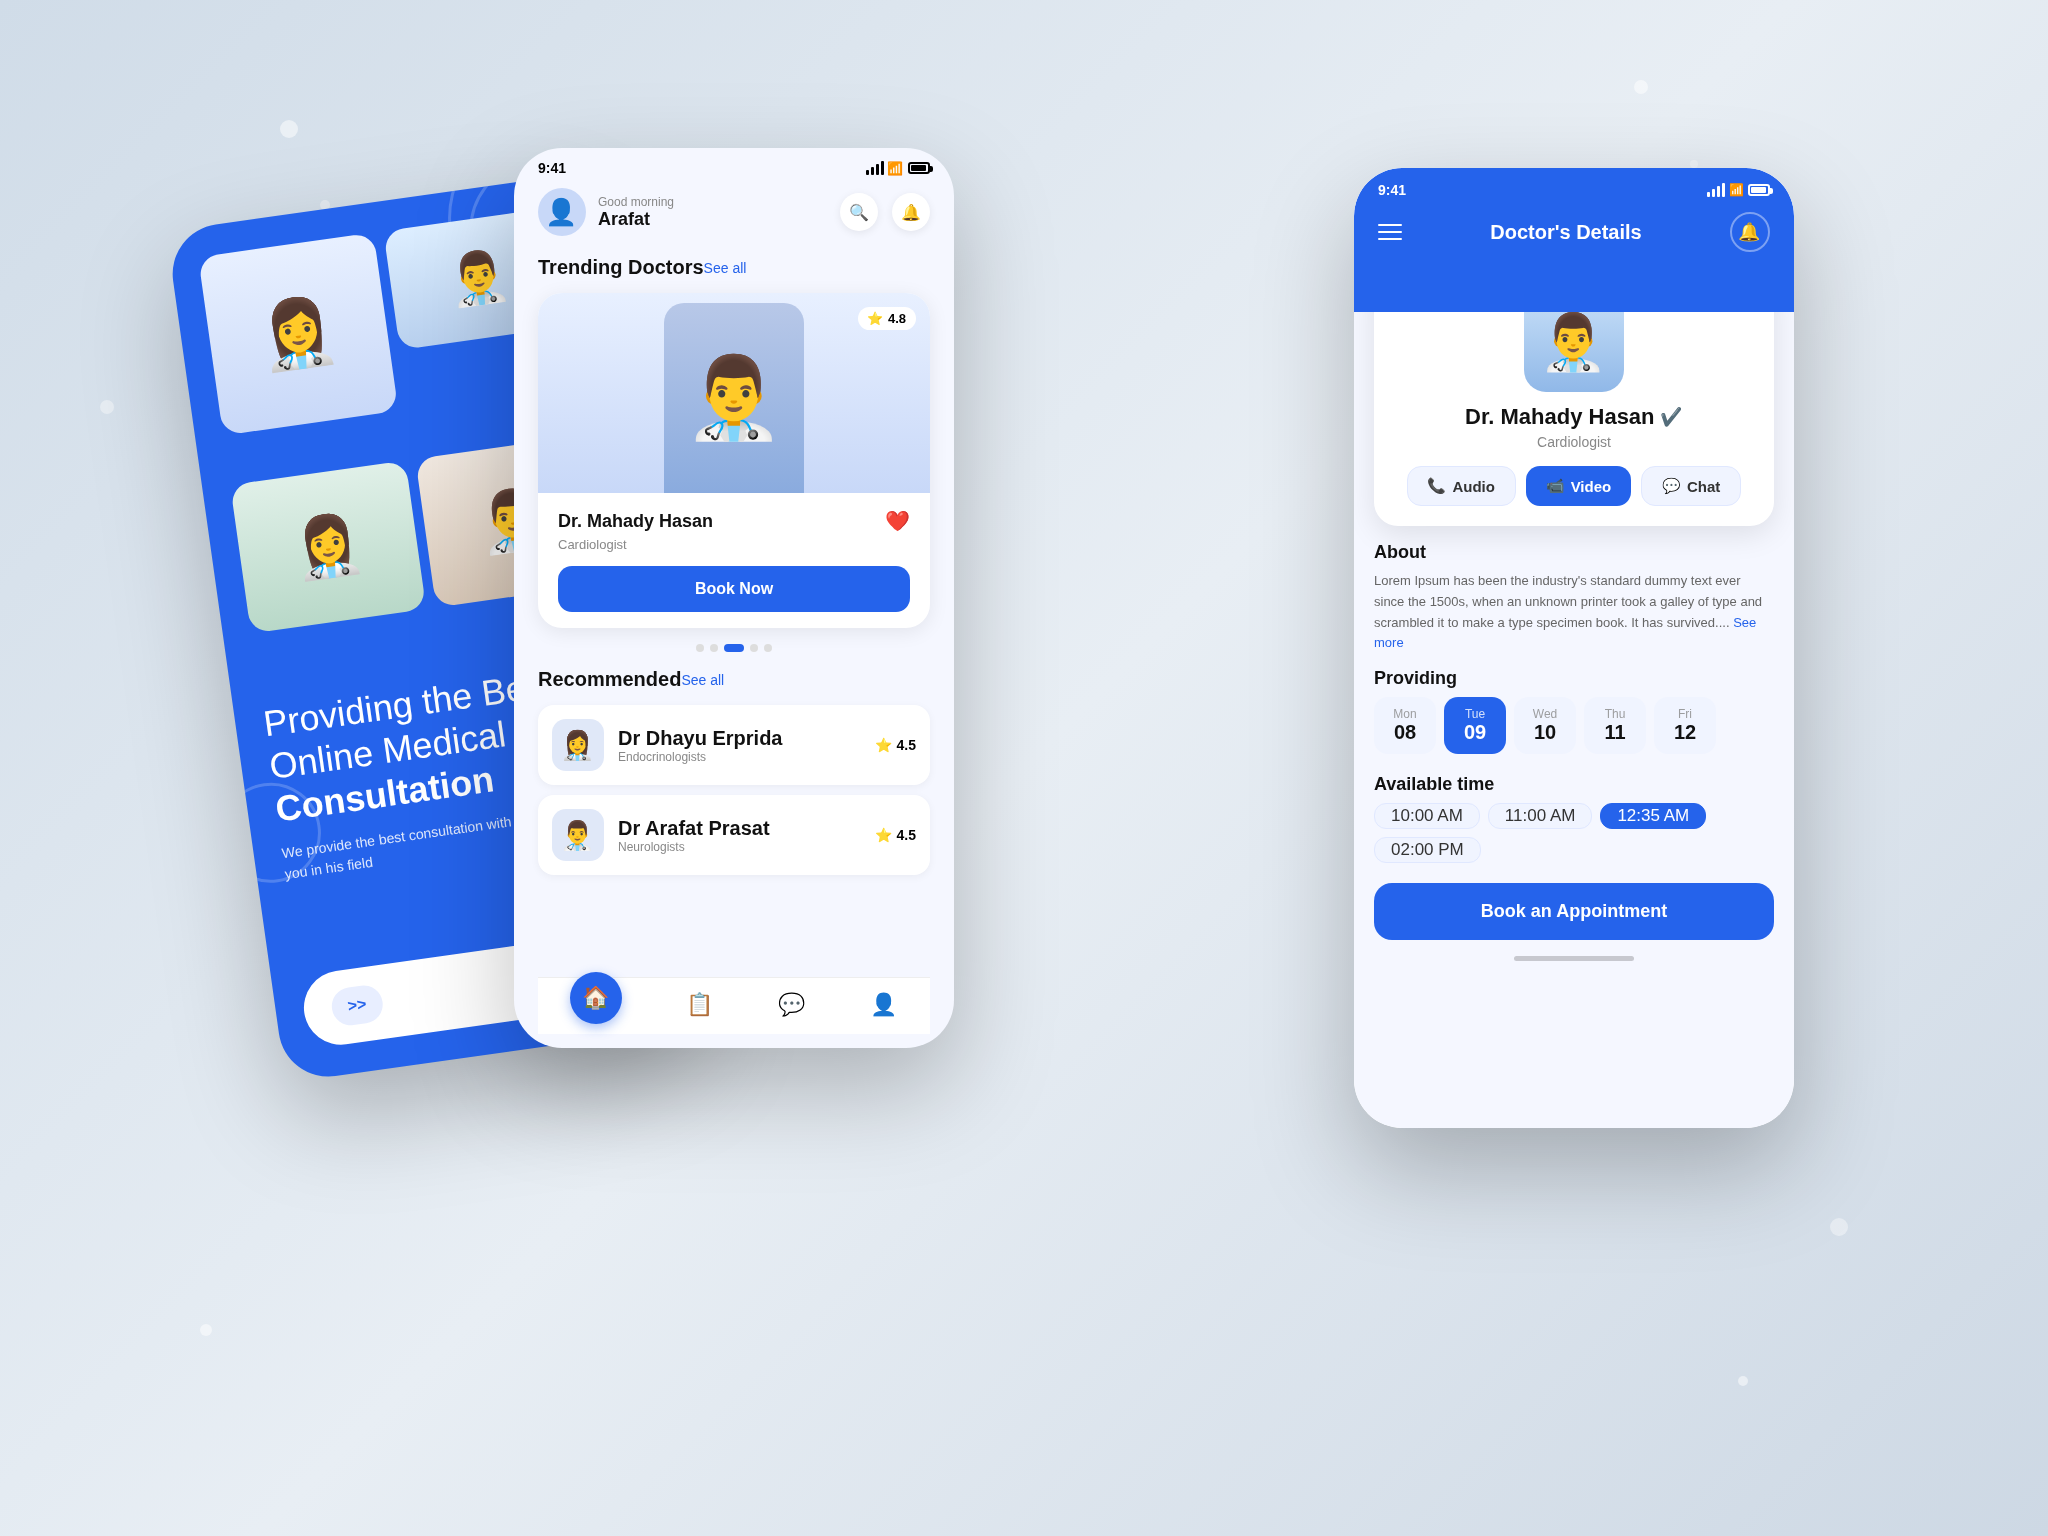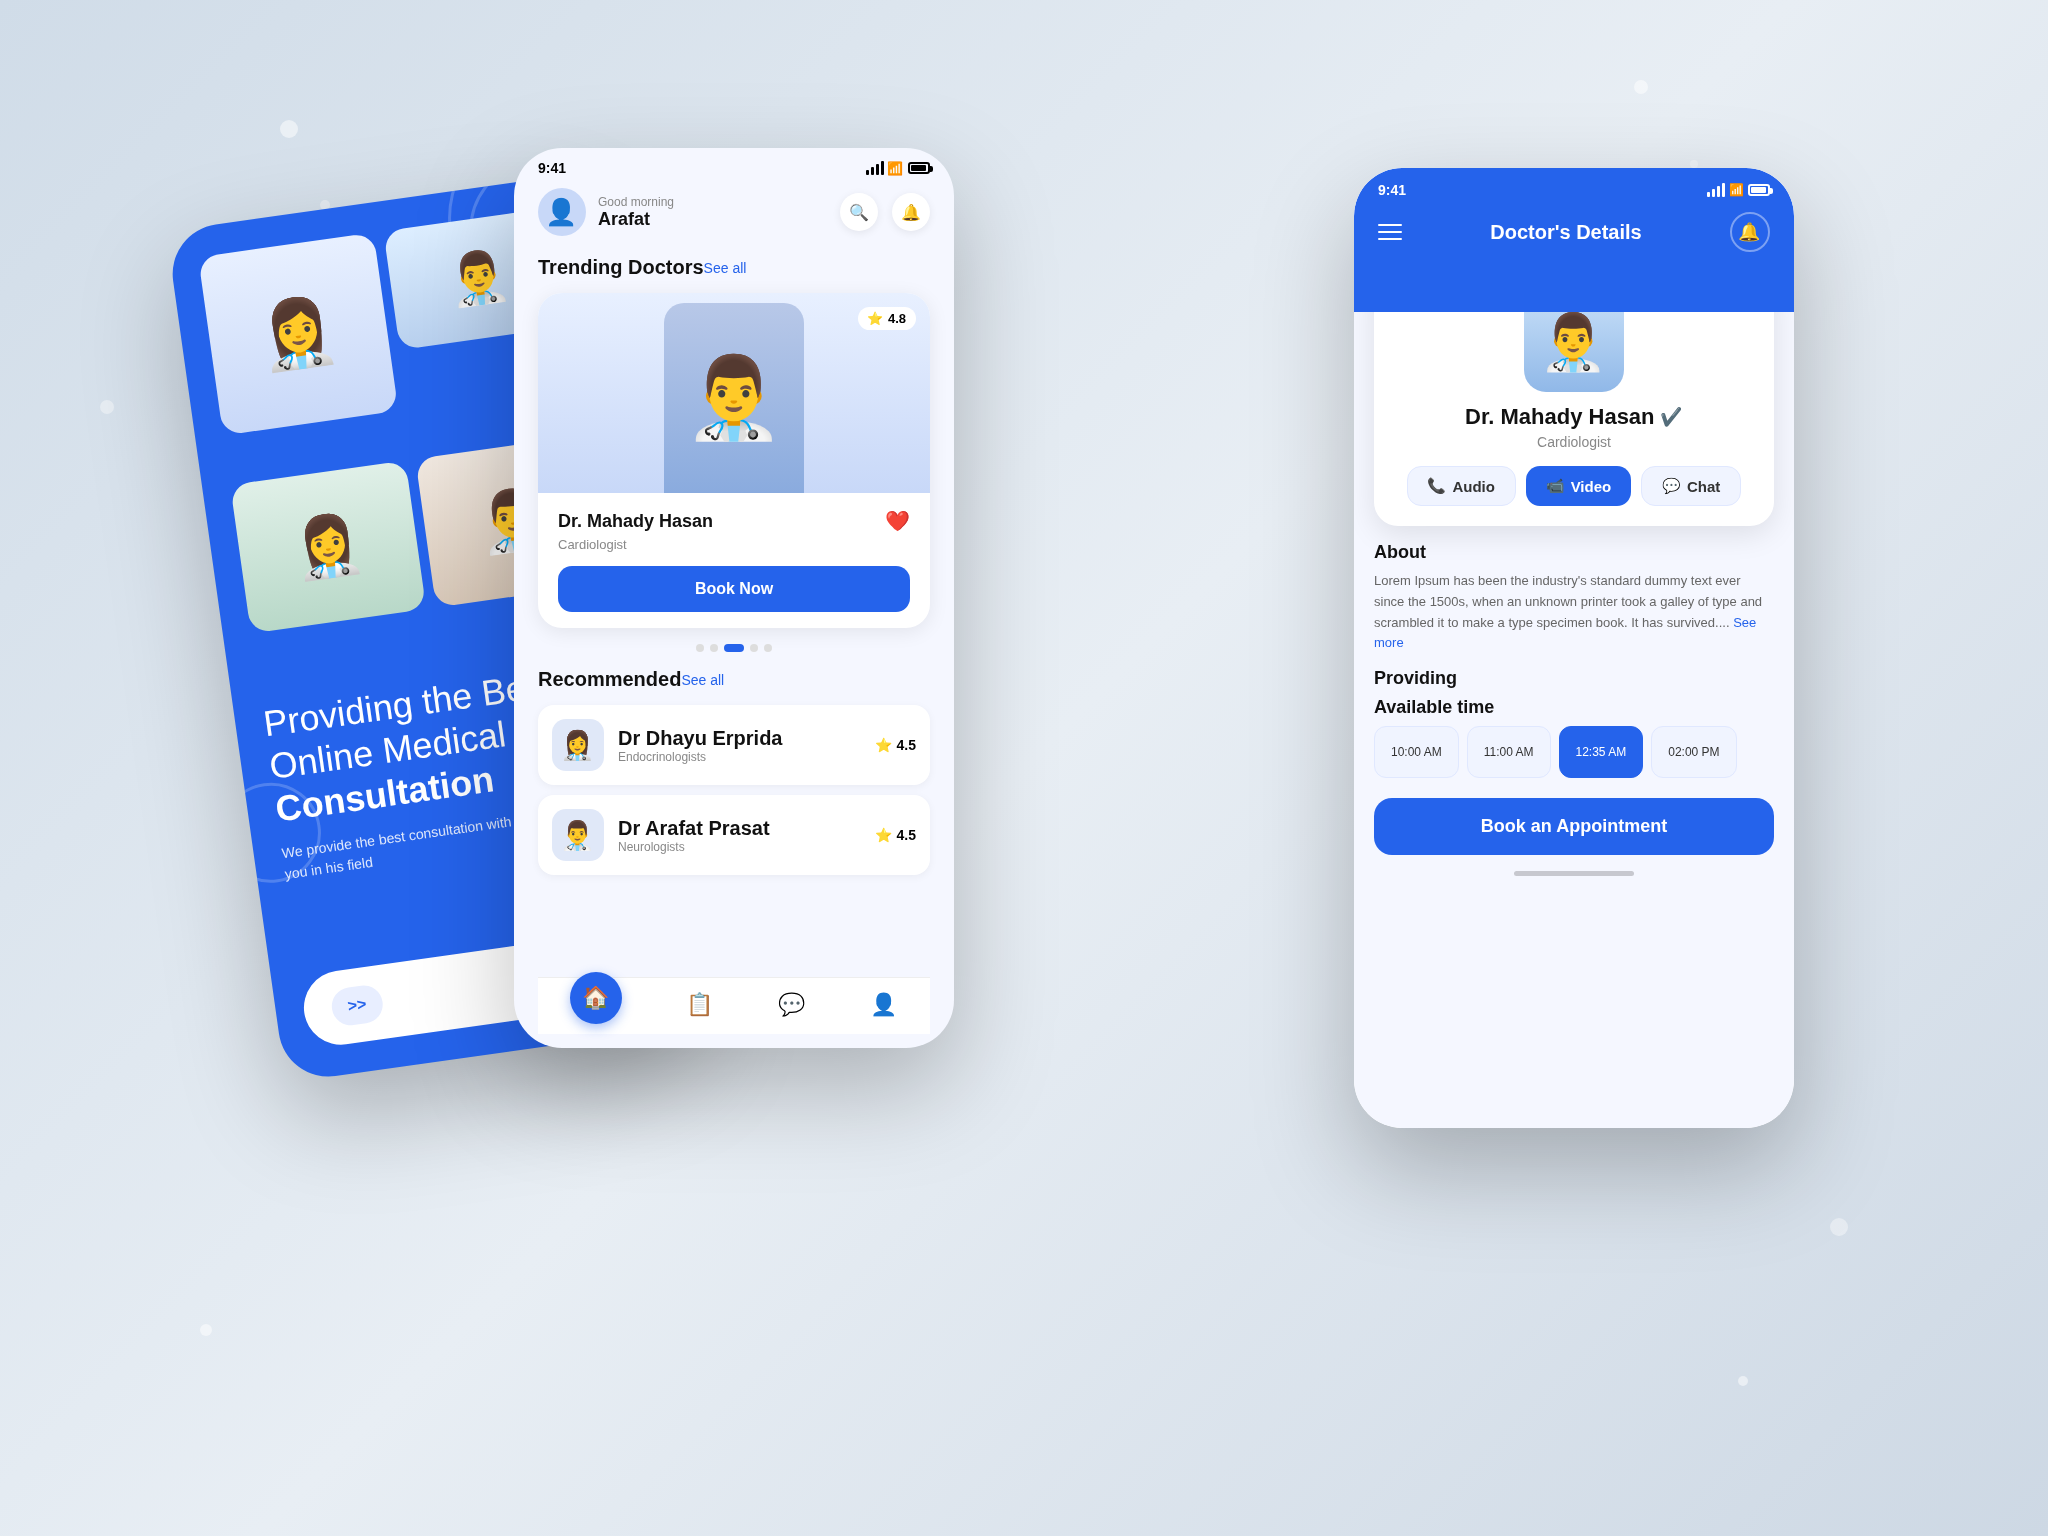--- a/index.html
+++ b/index.html
@@ -642,24 +642,24 @@
 
     
     .time-slots {
       display: flex;
       gap: 8px;
       flex-wrap: wrap;
       margin-bottom: 20px;
     }
 
     .time-slot {
-      padding: 18px 16px;
+      padding: 2px 16px;
       border-radius: 12px;
       background: #f0f4ff;
-      font-size: 12px;
+      font-size: 17px;
       font-weight: 500;
       color: #333;
       cursor: pointer;
       border: 1.5px solid #e0e8ff;
       text-align: center;
     }
 
     .time-slot.active {
       background: #2563eb;
       color: #fff;
@@ -967,20 +967,42 @@
 
       <div class="details-info">
         <div class="info-section-title">About</div>
         <div class="about-text">
           <span>Lorem Ipsum has been the industry's standard dummy text ever since the 1500s, when an unknown printer took a galley of type and scrambled it to make a type specimen book. It has survived....</span>
           <span class="see-more">See more</span>
         </div>
 
         
         <div class="info-section-title" style="margin-top:14px;">Providing</div>
+        <div class="schedule-row">
+          <div class="schedule-day">
+            <span class="day-name">Mon</span>
+            <span class="day-num">08</span>
+          </div>
+          <div class="schedule-day active">
+            <span class="day-name">Tue</span>
+            <span class="day-num">09</span>
+          </div>
+          <div class="schedule-day">
+            <span class="day-name">Wed</span>
+            <span class="day-num">10</span>
+          </div>
+          <div class="schedule-day">
+            <span class="day-name">Thu</span>
+            <span class="day-num">11</span>
+          </div>
+          <div class="schedule-day">
+            <span class="day-name">Fri</span>
+            <span class="day-num">12</span>
+          </div>
+        </div>
 
         
         <div class="info-section-title">Available time</div>
         <div class="time-slots">
           <div class="time-slot">10:00 AM</div>
           <div class="time-slot">11:00 AM</div>
           <div class="time-slot active">12:35 AM</div>
           <div class="time-slot">02:00 PM</div>
         </div>
 

